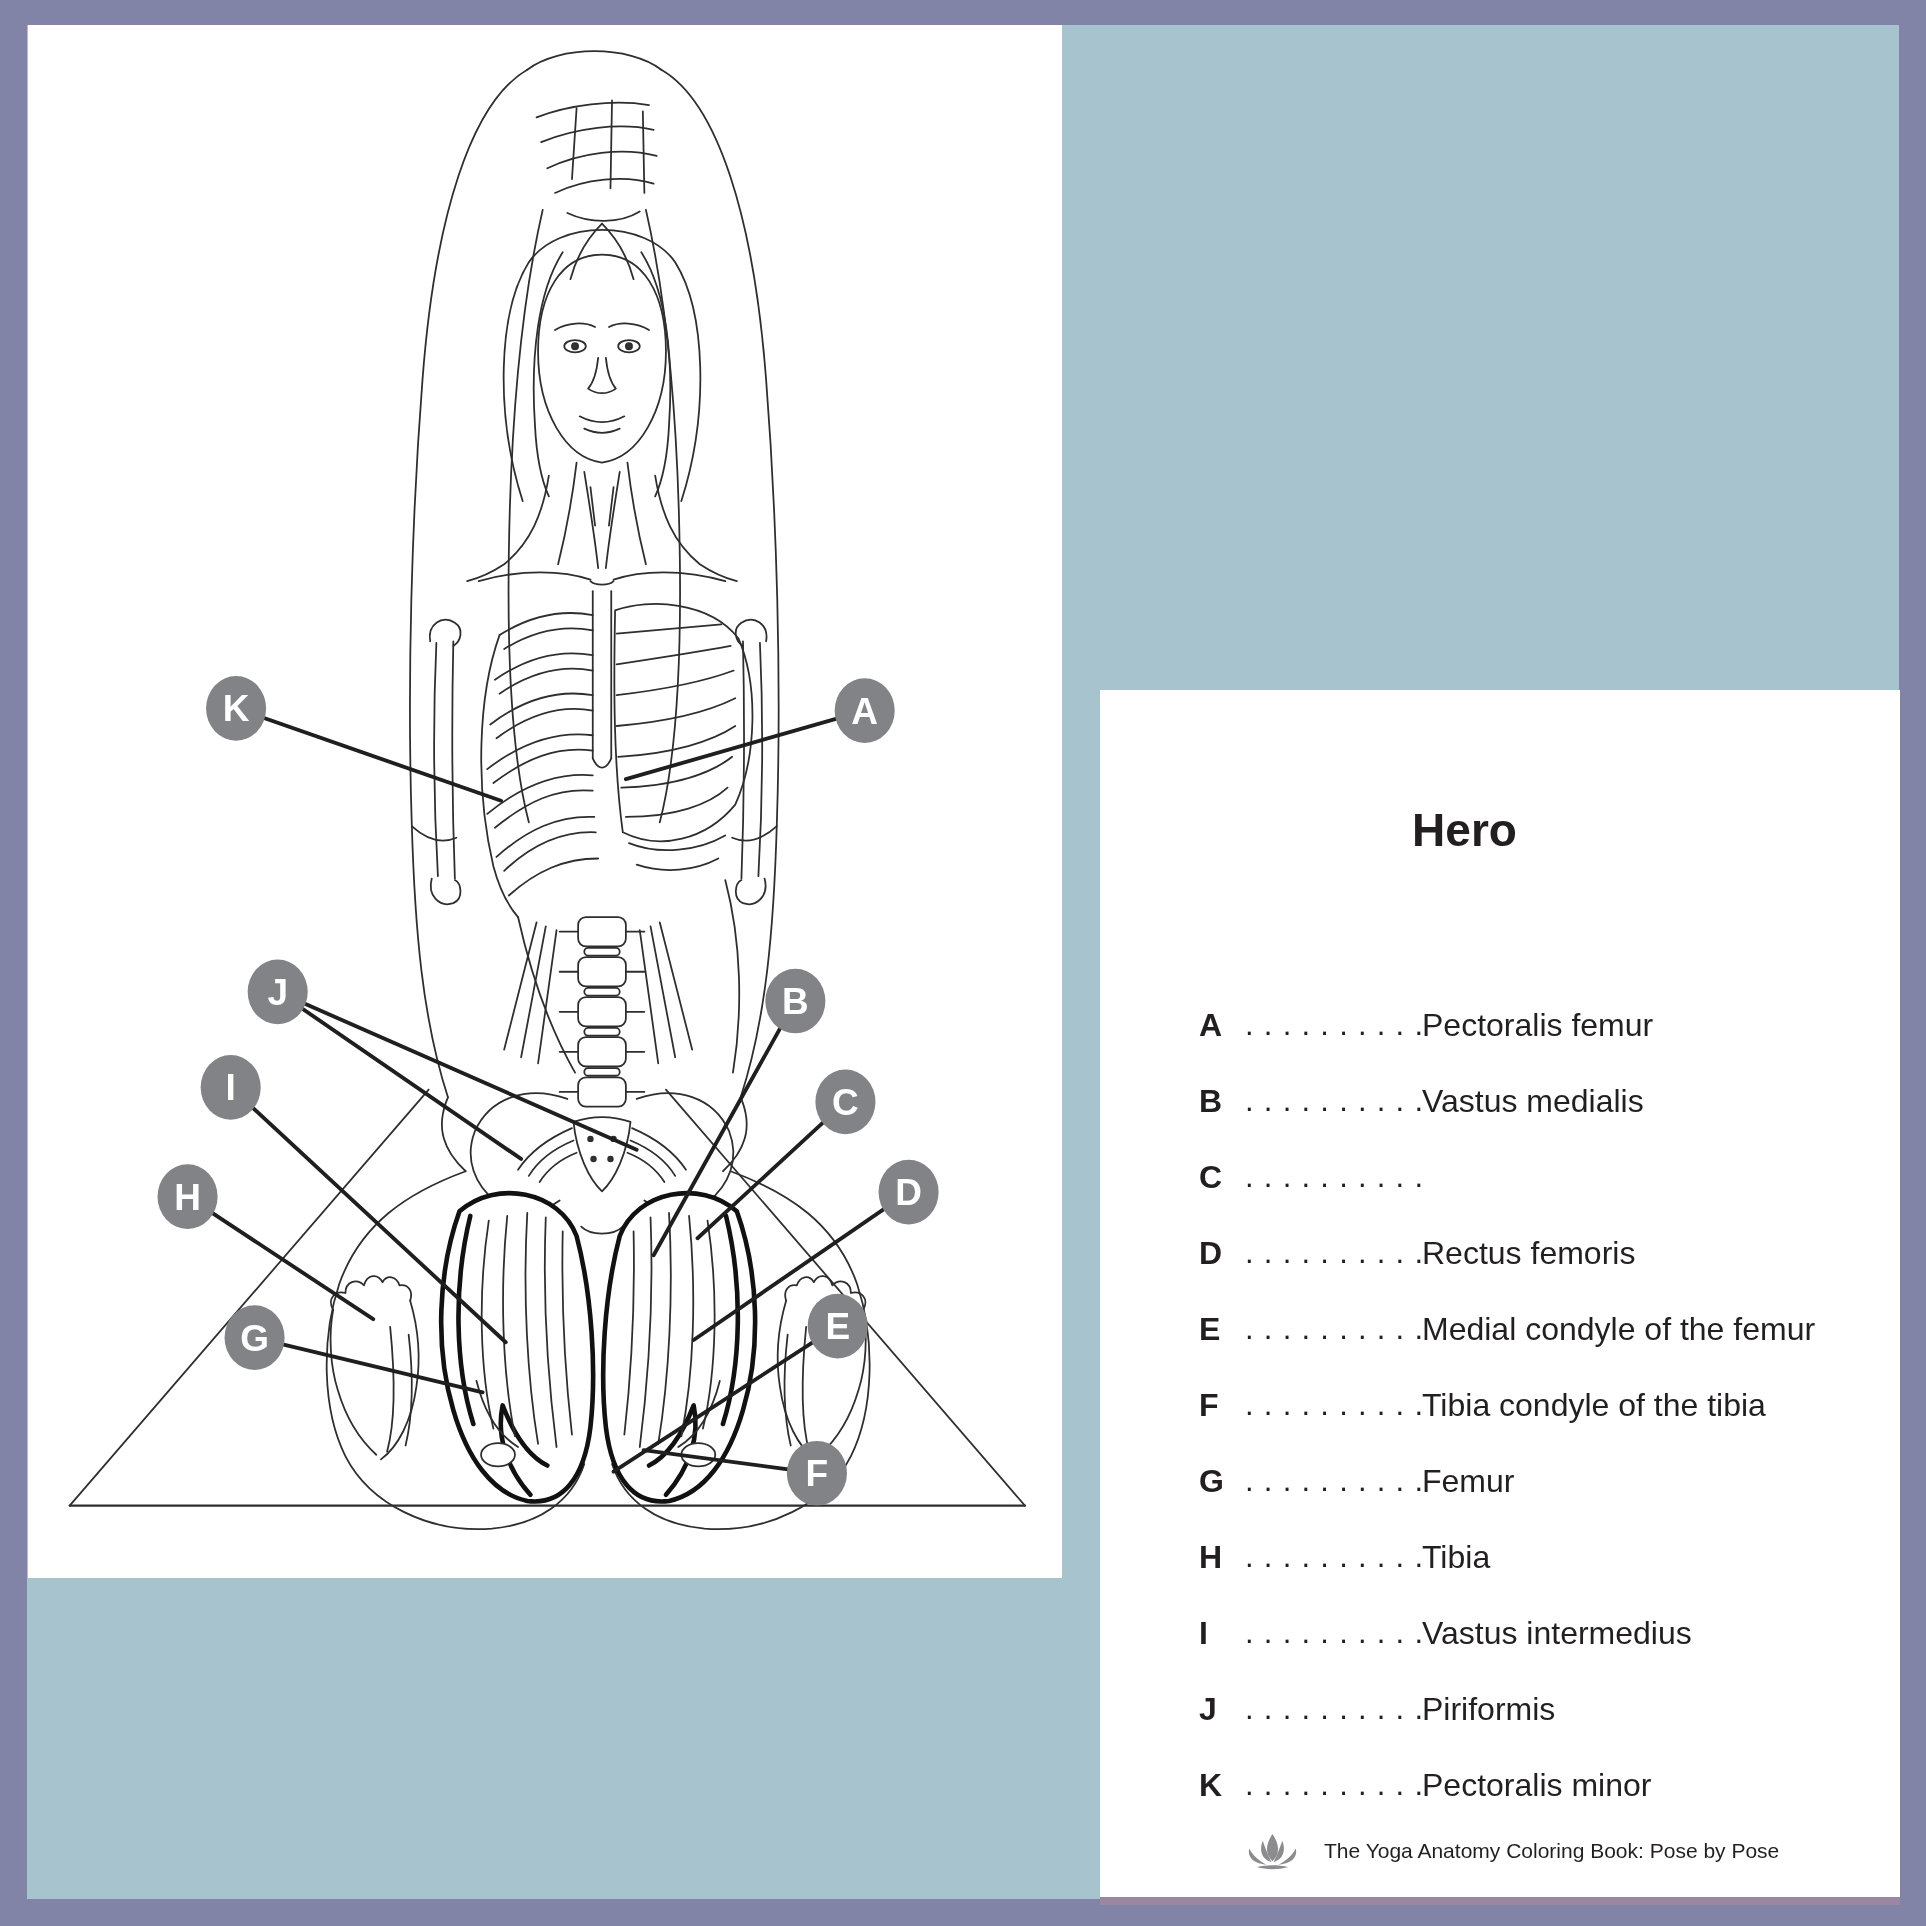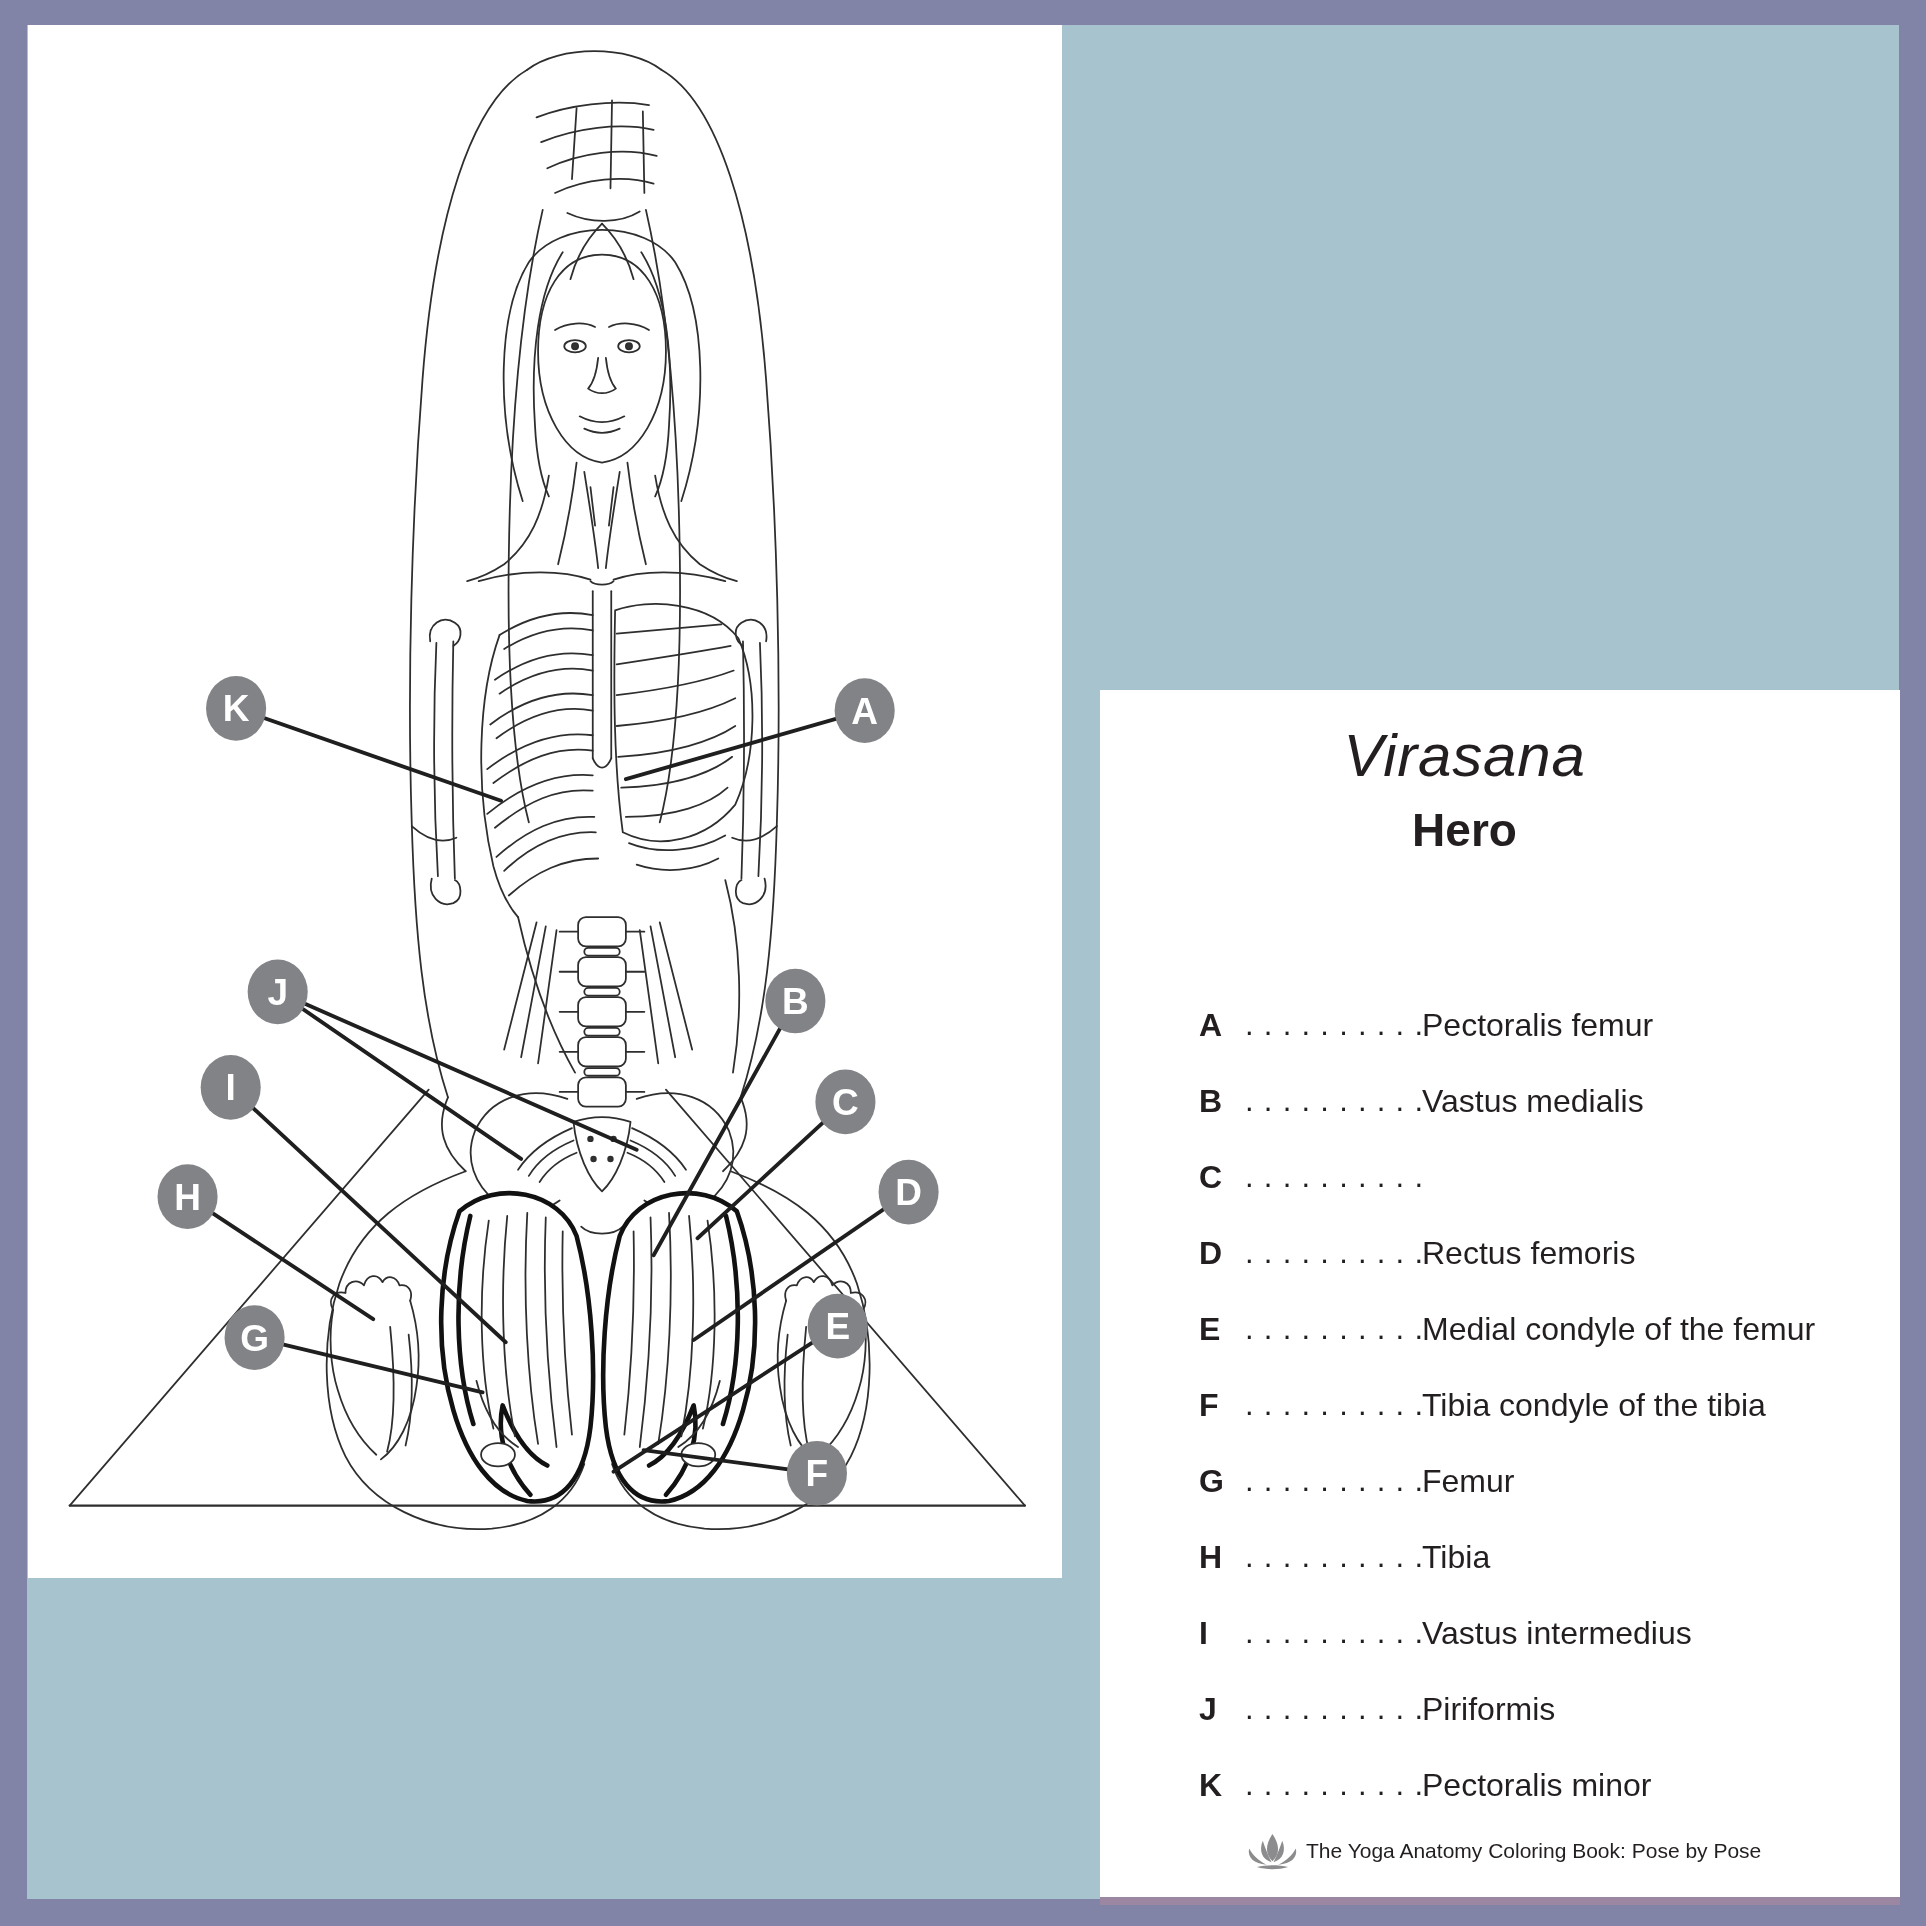--- a/index.html
+++ b/index.html
@@ -19,21 +19,21 @@
   }
   .card-subtitle{
     position:absolute;top:113px;left:0;width:729px;text-align:center;
     font-size:46px;color:var(--text,#231f20);font-weight:bold;
   }
   .legend{position:absolute;left:99px;top:297px;right:31px;}
   .legend-row{height:76px;display:flex;align-items:center;color:var(--text,#231f20);font-size:32px;}
   .legend-letter{font-weight:bold;width:46px;flex:none;}
   .legend-dots{width:177px;flex:none;overflow:hidden;white-space:nowrap;font-size:31px;letter-spacing:0.8px;}
   .legend-name{flex:1;white-space:nowrap;}
-  .card-footer{position:absolute;left:143px;top:1139px;height:43px;display:flex;align-items:center;gap:4px;}
+  .card-footer{position:absolute;left:143px;top:1139px;height:43px;display:flex;align-items:center;gap:22px;}
   .footer-text{font-size:21px;color:var(--text,#231f20);}
   .fig{stroke:#2e2e2e;fill:none;stroke-width:2.3;stroke-linecap:round;stroke-linejoin:round;}
   .fig .bold{stroke-width:6;stroke:#111;}
   .fig .whitefill{fill:#ffffff;}
   .leader{stroke:var(--line,#1f1f1f);stroke-width:5;stroke-linecap:round;}
   .label-circle{fill:var(--label_circle,#818386);}
   .label-letter{fill:#ffffff;font-family:"Liberation Sans",sans-serif;font-weight:bold;font-size:48px;text-anchor:middle;}
 </style>
 </head>
 <body>
@@ -269,21 +269,20 @@
         <ellipse cx="1051" cy="1689" rx="39" ry="42" class="label-circle"></ellipse>
         <text x="1051" y="1689" dy="0.35em" class="label-letter">E</text>
         <line x1="1024" y1="1880" x2="799" y2="1850" class="leader"></line>
         <ellipse cx="1024" cy="1880" rx="39" ry="42" class="label-circle"></ellipse>
         <text x="1024" y="1880" dy="0.35em" class="label-letter">F</text>
       </g>
   </svg>
 </div>
 
 <div class="card">
-  <div class="card-title">Virasana</div>
   <div class="card-subtitle">Hero</div>
   <div class="legend" id="legend">
       <div class="legend-row">
         <span class="legend-letter">A</span>
         <span class="legend-dots">. . . . . . . . . . . . .</span>
         <span class="legend-name">Pectoralis femur</span>
       </div>
       <div class="legend-row">
         <span class="legend-letter">B</span>
         <span class="legend-dots">. . . . . . . . . . . . .</span>

